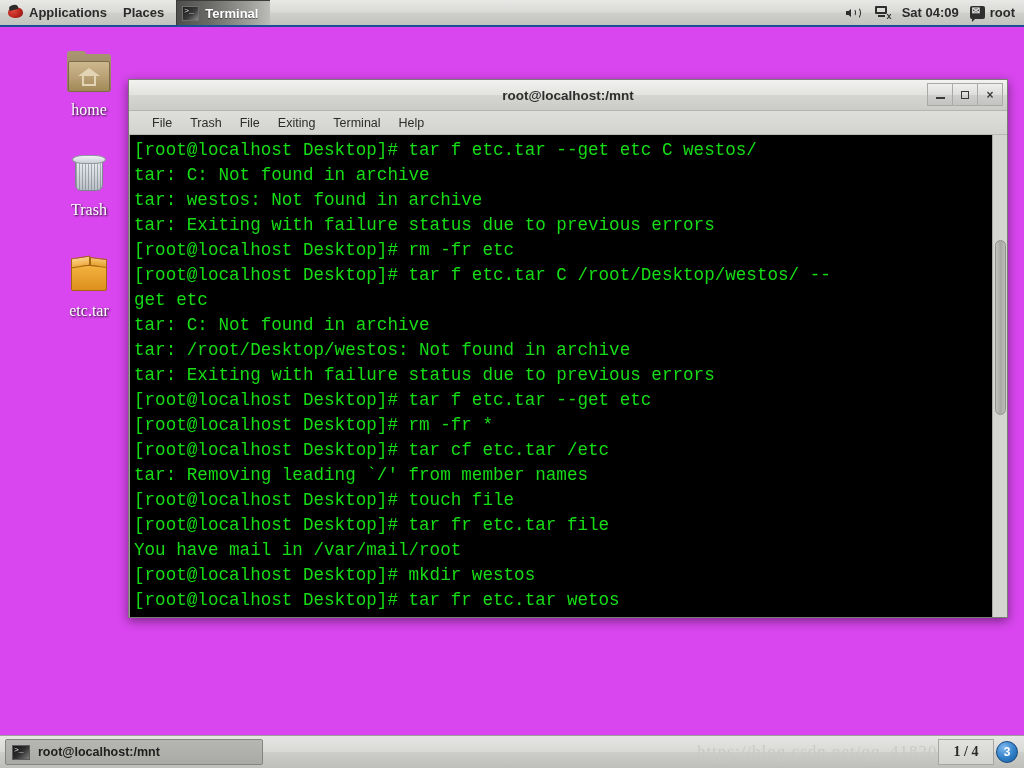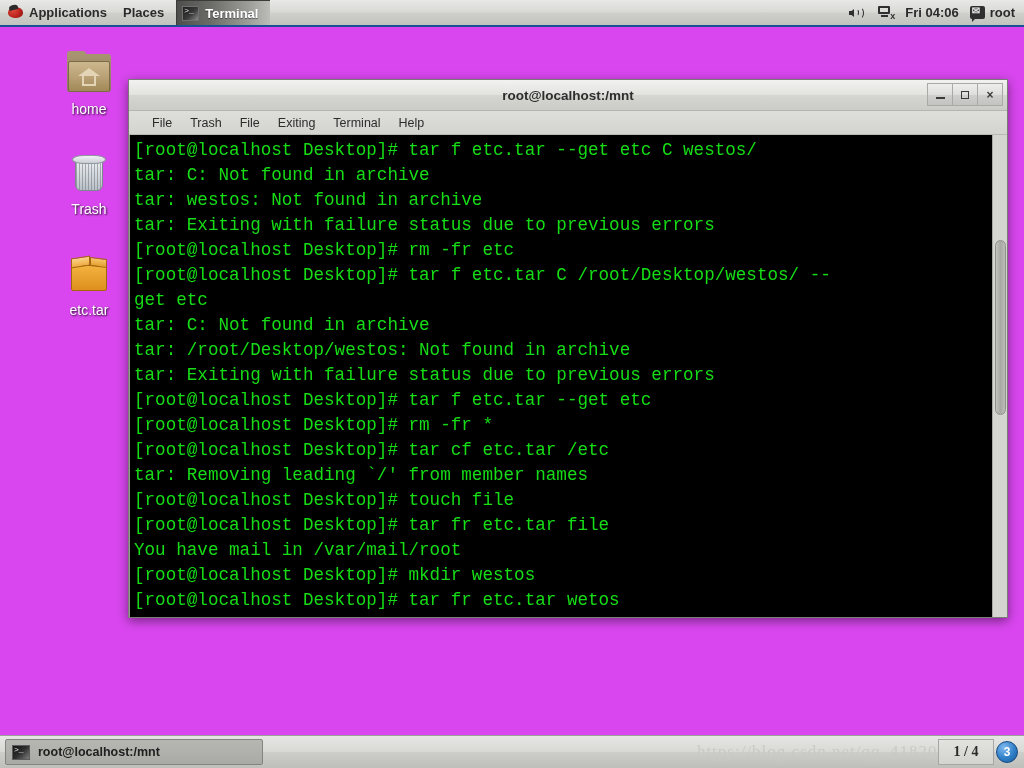--- a/index.html
+++ b/index.html
@@ -181,23 +181,24 @@
   .desktop-icon {
     position: absolute;
     width: 86px;
     display: flex;
     flex-direction: column;
     align-items: center;
     gap: 3px;
   }
   .desktop-icon .lbl {
     color: #ffffff;
-    font-size: 14px;
+    font-size: 16px;
     text-shadow: 1px 1px 2px rgba(0,0,0,.85);
     white-space: nowrap;
+    font-family: Liberation Serif, serif;
   }
   .icon-art { width: 48px; height: 48px; position: relative; }
 
   
   .folder-back {
     position: absolute; left: 2px; top: 4px;
     width: 44px; height: 38px;
     border-radius: 3px 3px 3px 3px;
     background: linear-gradient(to bottom, #a99471 0%, #8d7a58 100%);
   }
@@ -499,21 +500,21 @@
         </span>
       </span>
       <span class="tray-item">
         <span class="net-icon">
           <span class="scr"></span>
             <span class="base"></span>
             <span class="x">x</span>
         </span>
       </span>
       <span class="tray-item">
-        <span>Fri 04:06</span>
+        <span>Sat 04:09</span>
       </span>
       <span class="tray-item">
         <span class="user-icon"></span>
         <span>root</span>
       </span>
     </div>
   </div>
 
   <div class="desktop-icon" style="left:46px; top:50px;">
     <div class="icon-art">

